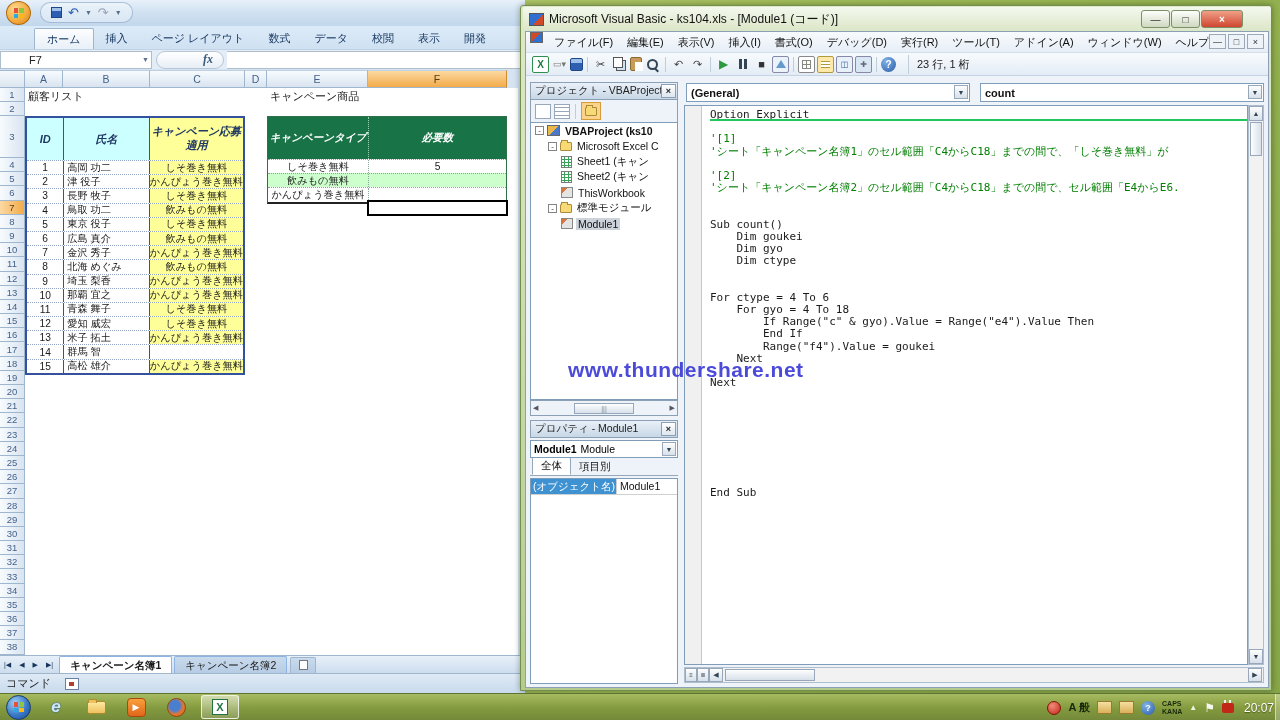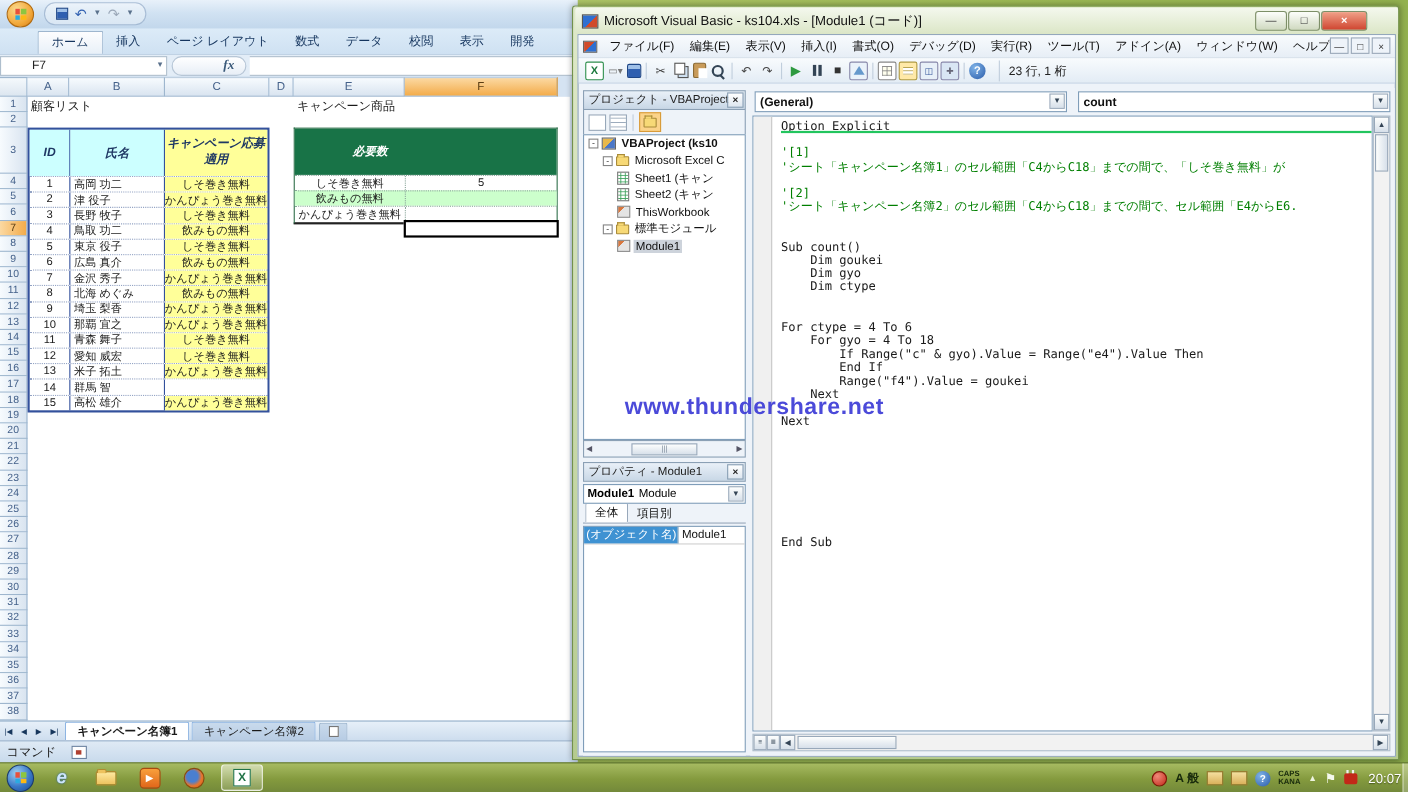--- a/index.html
+++ b/index.html
@@ -98,21 +98,21 @@
   #vba-titlebar { position:absolute; left:2px; top:1px; width:748px; height:24px; display:flex; align-items:center;
     background:linear-gradient(#f4f8ee,#dbe6c6); border-radius:2px 2px 0 0; }
   #vba-appicon { width:15px; height:13px; margin:0 5px 0 6px; background:linear-gradient(135deg,#2f6fd0 0 55%,#d04a2a 55%); border:1px solid #555; }
   #vba-title { font-size:12px; color:#111; }
   #vba-ctrls { position:absolute; right:28px; top:3px; display:flex; gap:1px; }
   .wbtn { width:29px; height:18px; border:1px solid #7d8f68; border-radius:3px; background:linear-gradient(#fdfefb,#cfd9c0);
     font-size:10px; color:#333; display:flex; align-items:center; justify-content:center; }
   .wbtn.close { background:linear-gradient(#f0a088,#cf4530); color:#fff; font-weight:bold; width:42px; }
 
   #vba-inner { position:absolute; left:4px; top:25px; width:744px; height:657px; background:#eef3f9; border:1px solid #8ba0b5; }
-  #vba-menubar { position:absolute; left:0; top:0; width:742px; height:21px; background:linear-gradient(#f8fbfd,#e7eef6); display:flex; align-items:center; border-bottom:1px solid #d5dfe9; }
+  #vba-menubar { position:absolute; left:0; top:0; width:742px; height:21px; background:linear-gradient(#f8fbfd,#e7eef6); display:flex; border-bottom:1px solid #d5dfe9; }
   #vba-menu-ic { width:13px; height:11px; margin:0 4px; background:linear-gradient(135deg,#d04a2a 0 50%,#2f6fd0 50%); border:1px solid #666; }
   .menu-item { font-size:11px; color:#111; padding:0 7px; height:21px; line-height:21px; }
   #mdi-btns { position:absolute; right:4px; top:2px; display:flex; gap:2px; }
   .mdi-b { width:17px; height:15px; border:1px solid #9aa8b8; background:#eef3f9; font-size:9px; color:#333; display:flex; align-items:center; justify-content:center; }
 
   #vba-toolbar { position:absolute; left:0; top:21px; width:742px; height:23px; background:linear-gradient(#f8fbfd,#e3ecf5); display:flex; align-items:center; gap:2px; padding-left:6px; border-bottom:1px solid #c5d4e4; }
   .vti { width:17px; height:17px; border-radius:2px; display:flex; align-items:center; justify-content:center; font-size:11px; color:#444; position:relative; }
   .tsep { width:1px; height:15px; background:#c0cedc; margin:0 2px; }
   .ic-excel { background:#fff; border:1px solid #2f8f4e; color:#1d7a3e; font-weight:bold; font-size:10px; }
   .ic-obj { color:#777; font-size:9px; }
@@ -401,20 +401,21 @@
           <div class="ct-cell ct-camp empty" style="width: 95px;"></div>
         </div>
         <div class="ct-row">
           <div class="ct-cell ct-id" style="width: 38px;">15</div>
           <div class="ct-cell ct-name" style="width: 87px;">高松 雄介</div>
           <div class="ct-cell ct-camp" style="width: 95px;">かんぴょう巻き無料</div>
         </div>
       </div>
     <div id="campaign-table">
         <div class="cp-hrow">
+          <div class="cp-hcell" style="width: 101px;">キャンペーンタイプ</div>
           <div class="cp-hcell" style="width: 137px;">必要数</div>
         </div>
         <div class="cp-row">
           <div class="cp-cell first" style="width: 101px;">しそ巻き無料</div>
           <div class="cp-cell" style="width: 137px;">5</div>
         </div>
         <div class="cp-row alt">
           <div class="cp-cell first" style="width: 101px;">飲みもの無料</div>
           <div class="cp-cell" style="width: 137px;"></div>
         </div>

